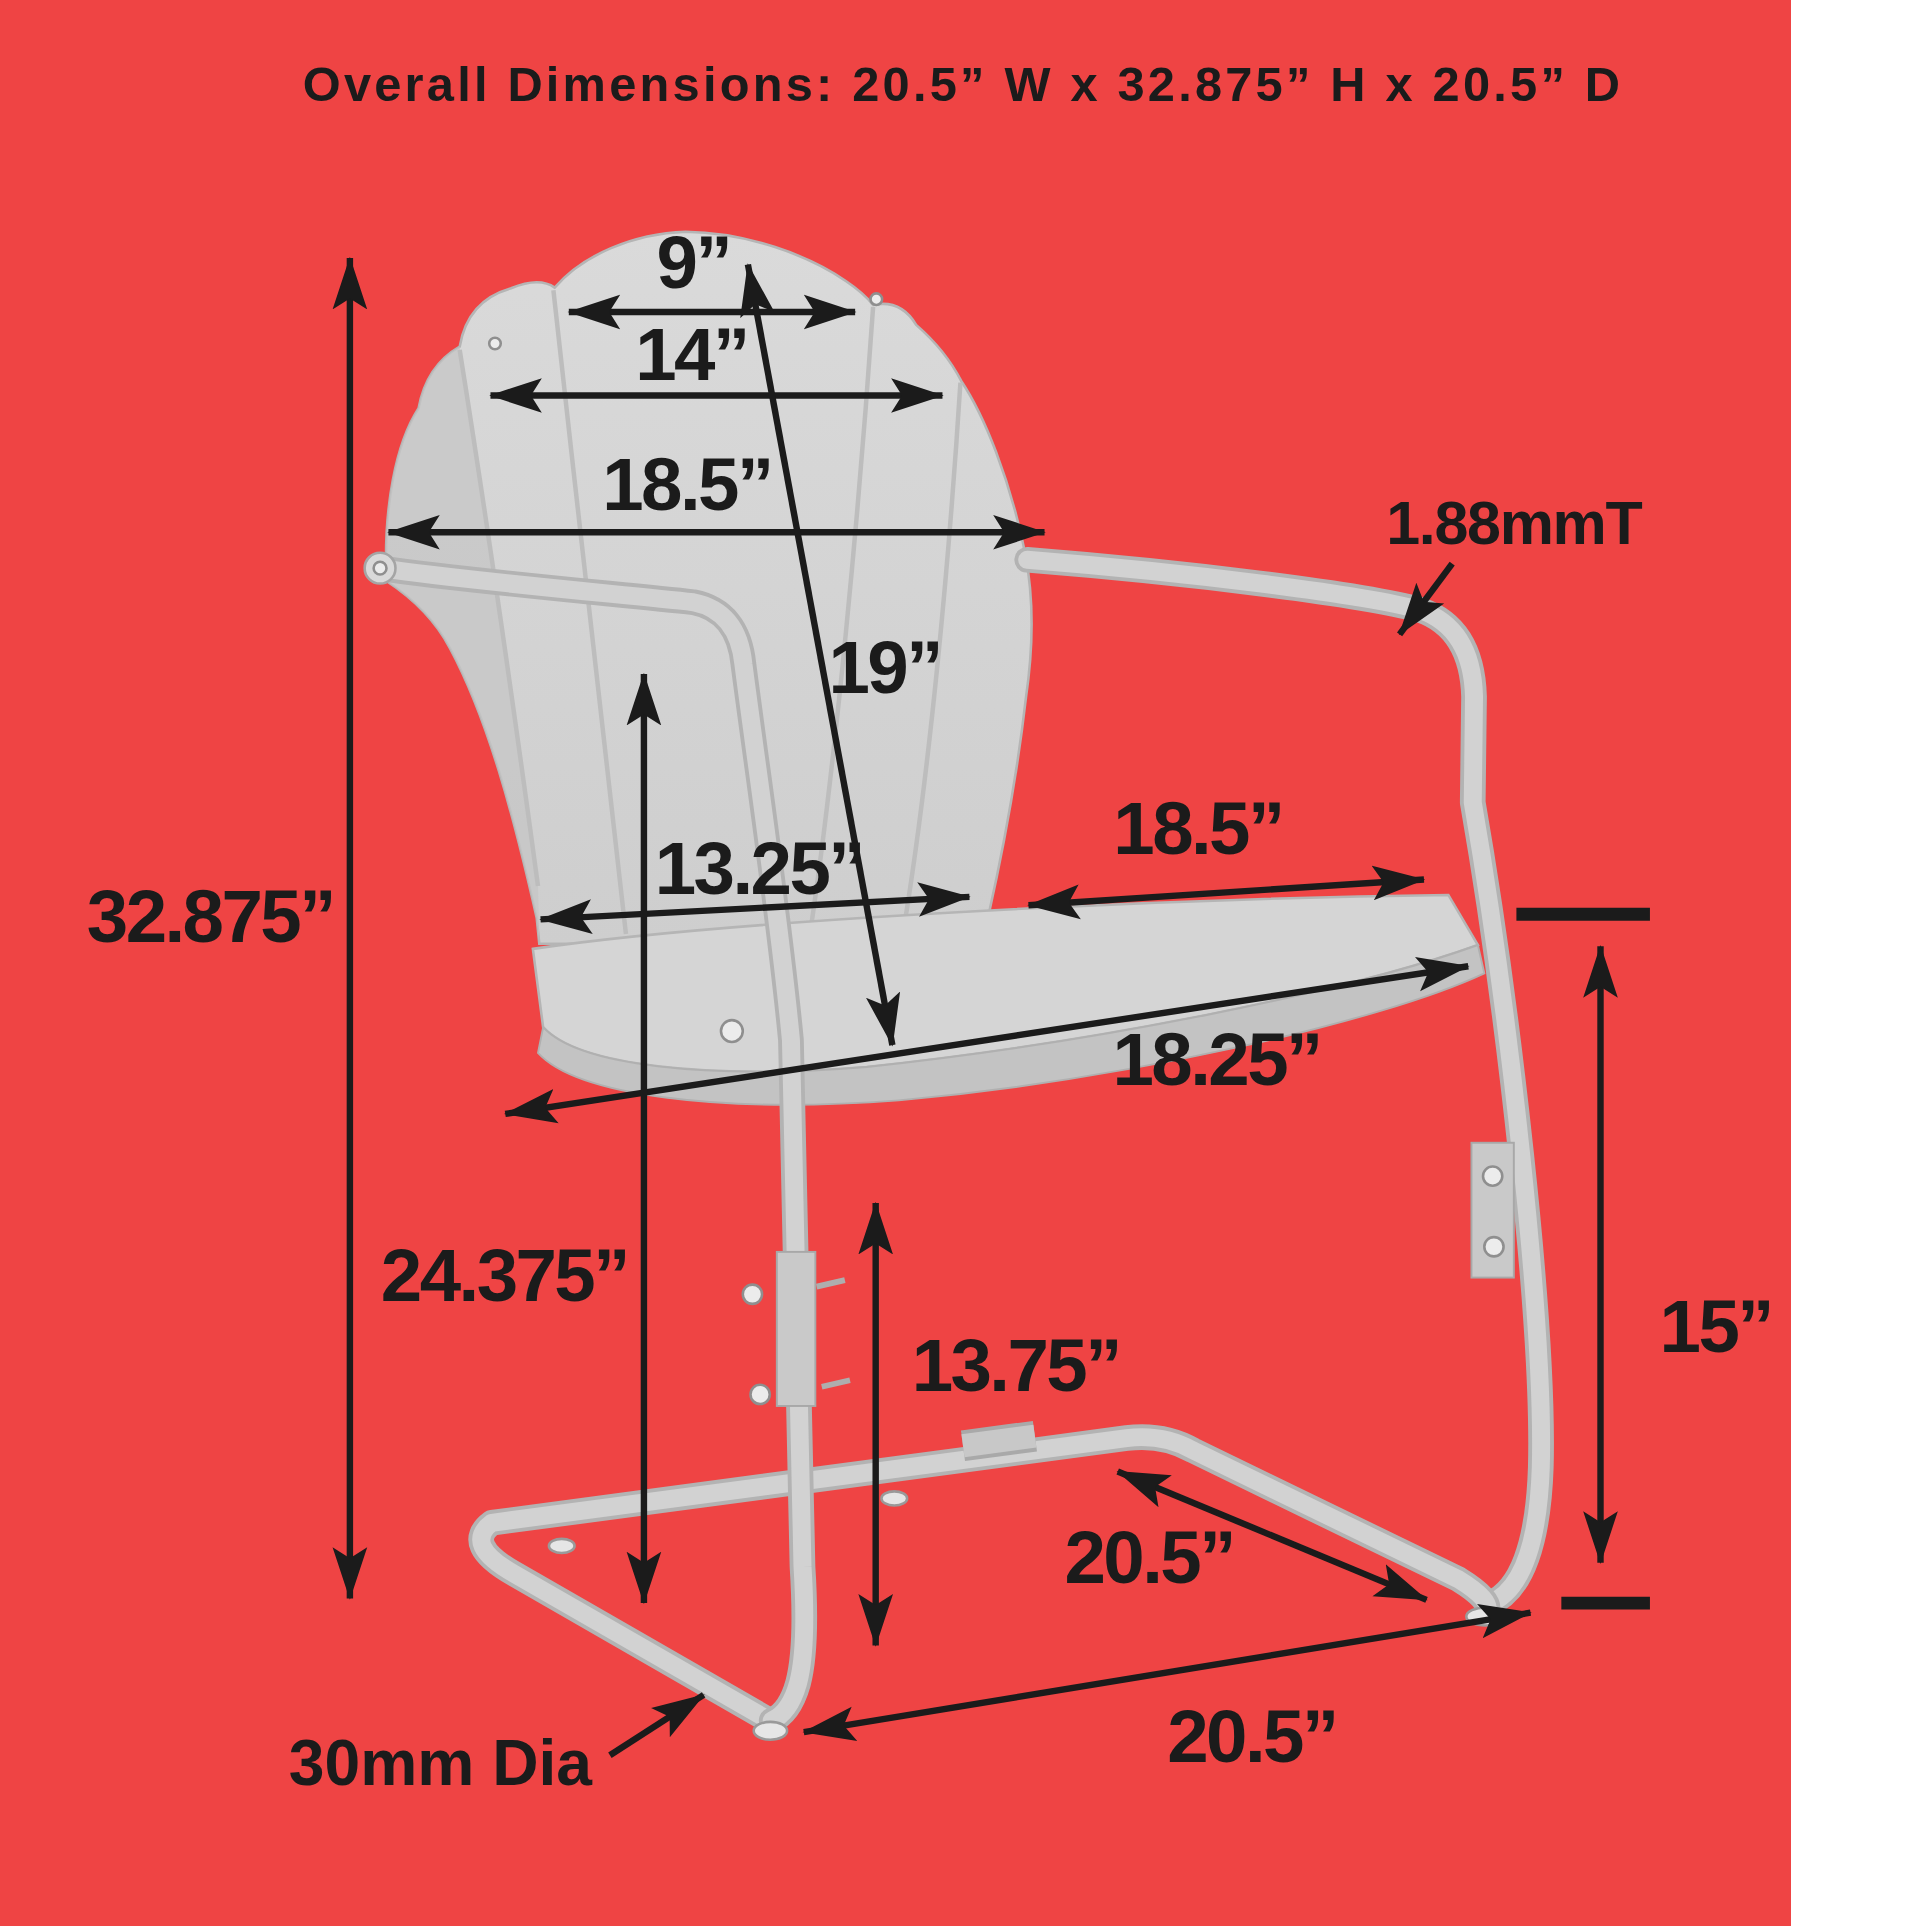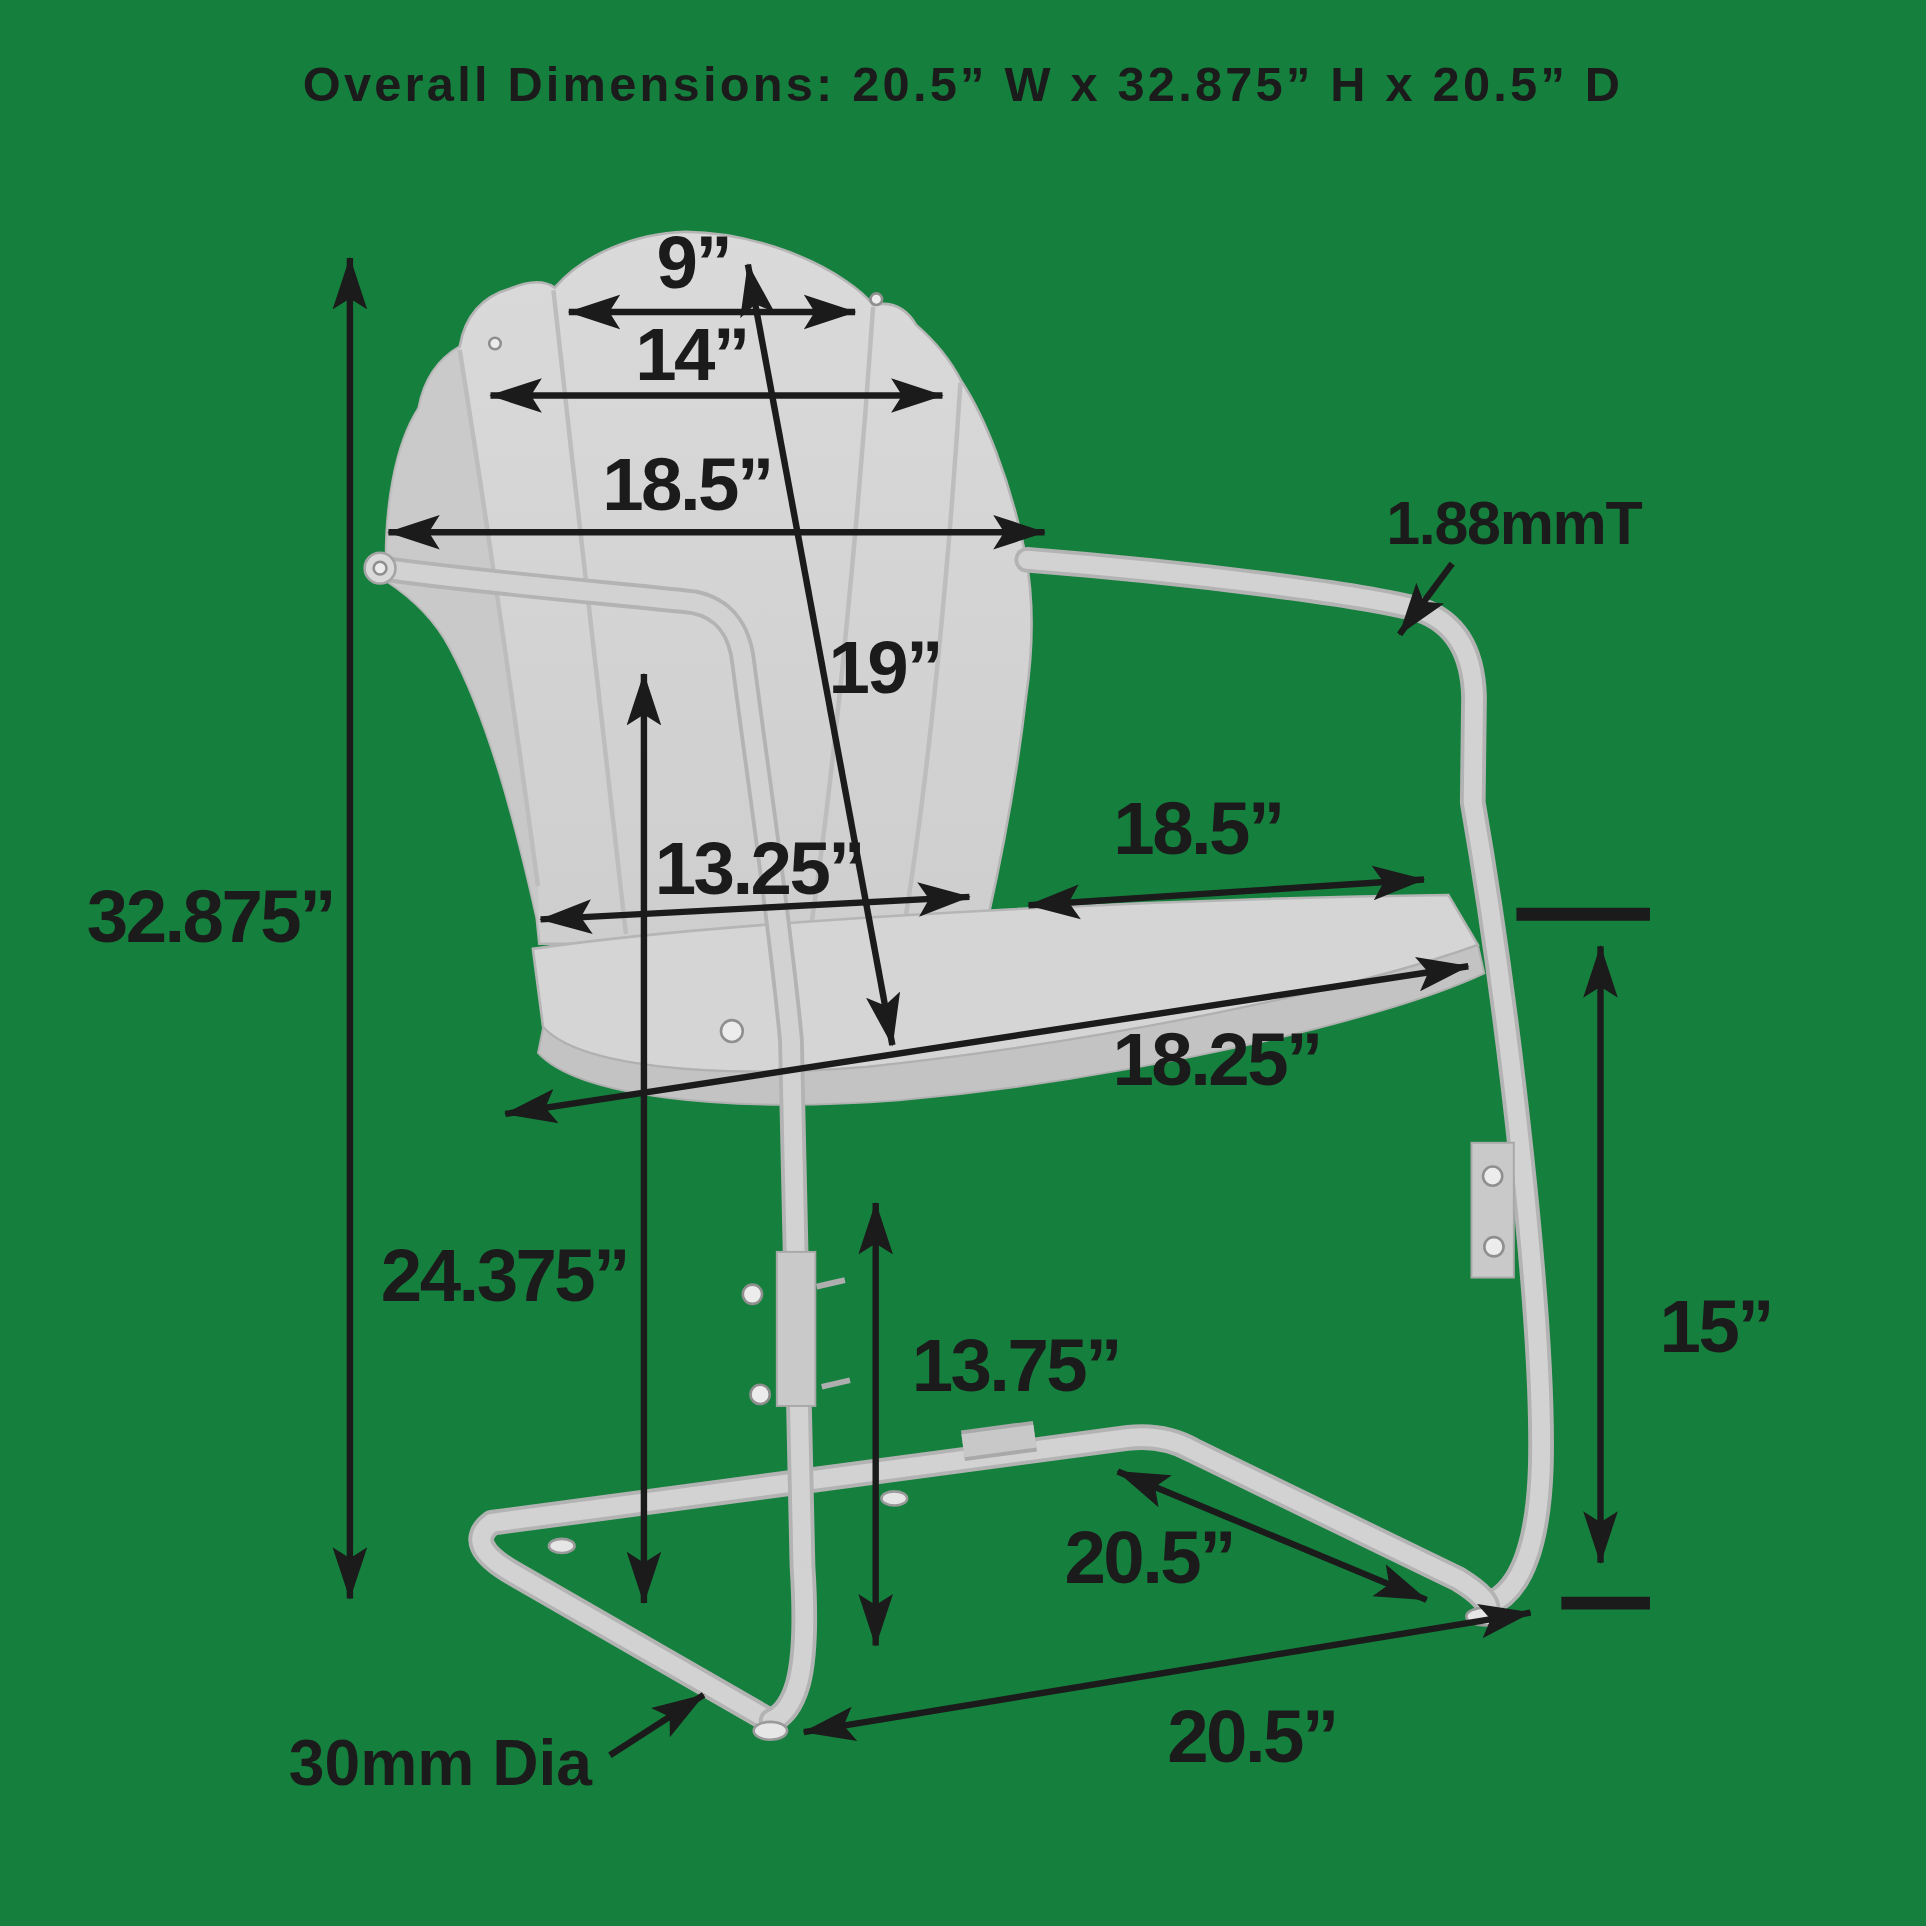--- a/index.html
+++ b/index.html
@@ -1,16 +1,16 @@
 <!DOCTYPE html>
 <html style="font-size:10.3px"><head>
 <meta charset="utf-8">
 <style>
   html,body{margin:0;padding:0;background:#ffffff;}
-  .stage{position:relative;width:1926px;height:1926px;background:#15803d;overflow:hidden;}
+  .stage{position:relative;width:1791px;height:1926px;background:#ef4444;overflow:hidden;}
   svg{display:block;}
   text{font-family:"Liberation Sans","DejaVu Sans",sans-serif;font-weight:bold;fill:#1b1b1b;}
   .title-text{font-size:76px;letter-spacing:5px;}
   .dim-label{font-size:116px;letter-spacing:-4px;}
   .dim-label-sm{font-size:95px;letter-spacing:-2px;}
   .dim-line{stroke:#1b1b1b;stroke-width:10;fill:none;}
   .tick{stroke:#1b1b1b;stroke-width:20;fill:none;}
   .tube-o{stroke:#b3b3b3;stroke-width:40;fill:none;stroke-linecap:round;stroke-linejoin:round;}
   .tube-i{stroke:#d2d2d2;stroke-width:28;fill:none;stroke-linecap:round;stroke-linejoin:round;}
   .rib{stroke:#bdbdbd;stroke-width:7;fill:none;}

